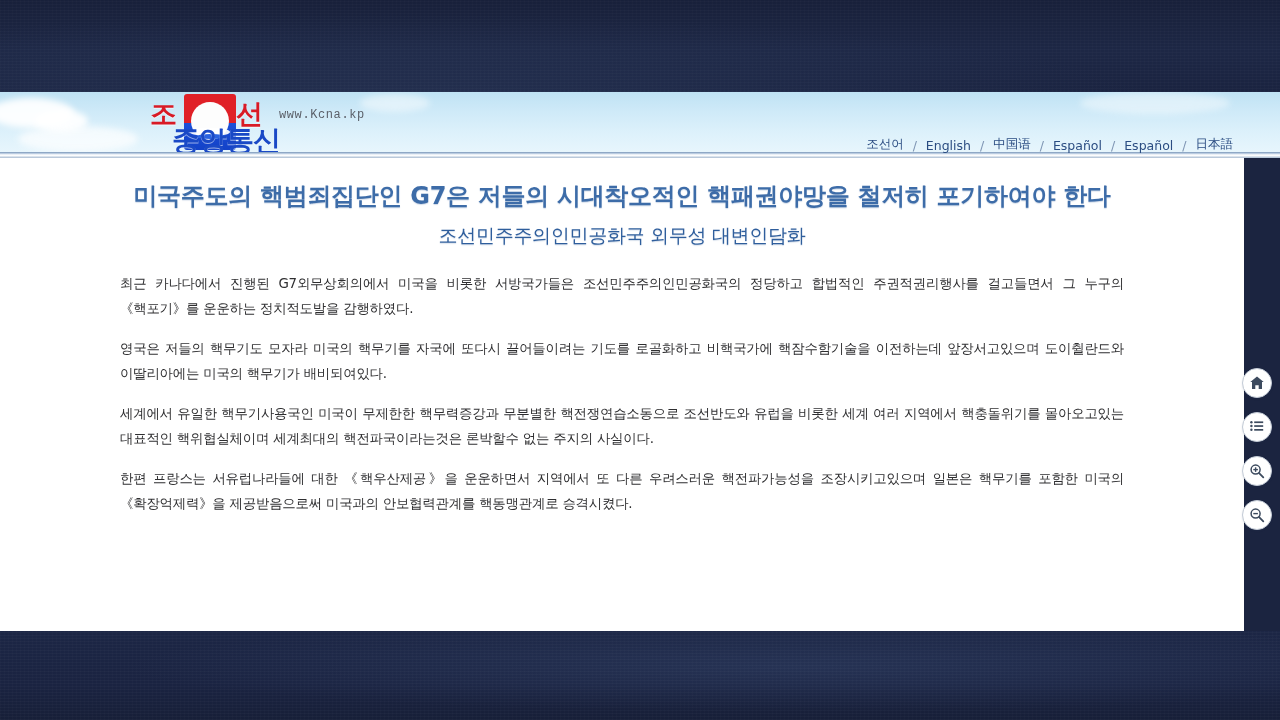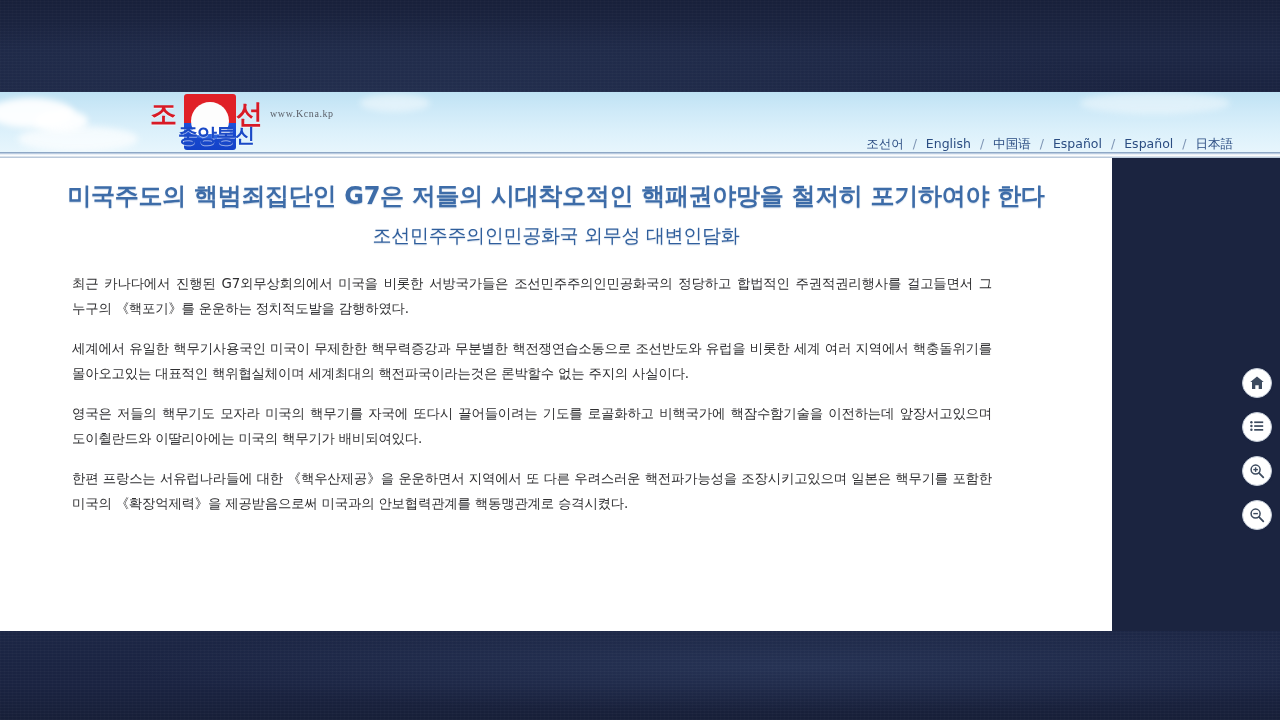--- a/index.html
+++ b/index.html
@@ -109,69 +109,69 @@
     border-radius: 50%/60%;
     opacity: .92;
   }
   .logo-wave2 {
     position: absolute; left: 12px; top: 40px;
     width: 30px; height: 5px;
     background: #2b63e0;
     border-radius: 50%;
   }
   .logo-url {
-    position: absolute; left: 120px; top: 14px;
-    font-size: 10px; color: #5a5f68; letter-spacing: .6px;
-    font-family: Liberation Serif, serif;
+    position: absolute; left: 129px; top: 14px;
+    font-size: 12px; color: #5a5f68; letter-spacing: .6px;
+    font-family: Liberation Mono, monospace;
   }
   .logo-sub {
-    position: absolute; left: 28px; top: 28px;
-    font-weight: 700; font-size: 20px;
+    position: absolute; left: 22px; top: 28px;
+    font-weight: 700; font-size: 28px;
     color: #1a49c6;
     letter-spacing: -1px;
     text-shadow: 0 1px 0 rgba(255,255,255,.55);
     white-space: nowrap;
   }
 
   
   .lang-nav {
     position: absolute; right: 46px; top: 136px;
-    display: flex; align-items: flex-start;
+    display: flex; align-items: flex-end;
     font-size: 12.5px; color: #2b4d82;
     white-space: nowrap;
   }
   .lang-nav a {
     color: #2b4d82; text-decoration: none; padding: 0 1px;
   }
   .lang-nav .sep { color: #7e95b4; padding: 0 8px; }
 
   
   .article {
     position: absolute; left: 0; top: 158px;
-    width: 1112px; height: 473px;
+    width: 1244px; height: 473px;
     background: #ffffff;
   }
   .headline {
     margin: 22px 0 0 0;
     text-align: center;
     font-size: 24px; font-weight: 700;
     color: #3d6ca8;
     letter-spacing: -.3px;
     text-shadow: 0 1px 1px rgba(120,150,190,.35);
   }
   .subheadline {
     margin: 11px 0 0 0;
     text-align: center;
     font-size: 19px; font-weight: 400;
     color: #2f5e9c;
     letter-spacing: -.3px;
     text-shadow: 0 1px 1px rgba(120,150,190,.3);
   }
   .body-copy {
-    margin: 22px 120px 0 72px;
+    margin: 22px 120px 0 120px;
   }
   .body-copy p {
     margin: 0 0 15px 0;
     font-size: 13.4px;
     line-height: 25px;
     color: #2e2e30;
     text-align: justify;
     letter-spacing: -.2px;
     word-break: keep-all;
   }
@@ -232,22 +232,22 @@
   <a href="#">Español</a>
   <span class="sep">/</span>
   <a href="#">日本語</a>
 </div>
 
 <div class="article">
   <h1 class="headline">미국주도의 핵범죄집단인 G7은 저들의 시대착오적인 핵패권야망을 철저히 포기하여야 한다</h1>
   <h2 class="subheadline">조선민주주의인민공화국 외무성 대변인담화</h2>
   <div class="body-copy">
     <p>최근 카나다에서 진행된 G7외무상회의에서 미국을 비롯한 서방국가들은 조선민주주의인민공화국의 정당하고 합법적인 주권적권리행사를 걸고들면서 그 누구의 《핵포기》를 운운하는 정치적도발을 감행하였다.</p>
+    <p>영국은 저들의 핵무기도 모자라 미국의 핵무기를 자국에 또다시 끌어들이려는 기도를 로골화하고 비핵국가에 핵잠수함기술을 이전하는데 앞장서고있으며 도이췰란드와 이딸리아에는 미국의 핵무기가 배비되여있다.</p>
     <p>세계에서 유일한 핵무기사용국인 미국이 무제한한 핵무력증강과 무분별한 핵전쟁연습소동으로 조선반도와 유럽을 비롯한 세계 여러 지역에서 핵충돌위기를 몰아오고있는 대표적인 핵위협실체이며 세계최대의 핵전파국이라는것은 론박할수 없는 주지의 사실이다.</p>
-    <p>영국은 저들의 핵무기도 모자라 미국의 핵무기를 자국에 또다시 끌어들이려는 기도를 로골화하고 비핵국가에 핵잠수함기술을 이전하는데 앞장서고있으며 도이췰란드와 이딸리아에는 미국의 핵무기가 배비되여있다.</p>
     <p>한편 프랑스는 서유럽나라들에 대한 《핵우산제공》을 운운하면서 지역에서 또 다른 우려스러운 핵전파가능성을 조장시키고있으며 일본은 핵무기를 포함한 미국의 《확장억제력》을 제공받음으로써 미국과의 안보협력관계를 핵동맹관계로 승격시켰다.</p>
   </div>
 </div>
 
 <div class="tool-rail">
 
   <div class="tool-btn">
     <span>
       <svg width="16" height="16" viewBox="0 0 16 16" aria-hidden="true">
         <path d="M8 1.6 1.3 7.1h1.7V14h3.3v-3.7h3.4V14h3.3V7.1h1.7z" fill="#3c4a5e"></path>

